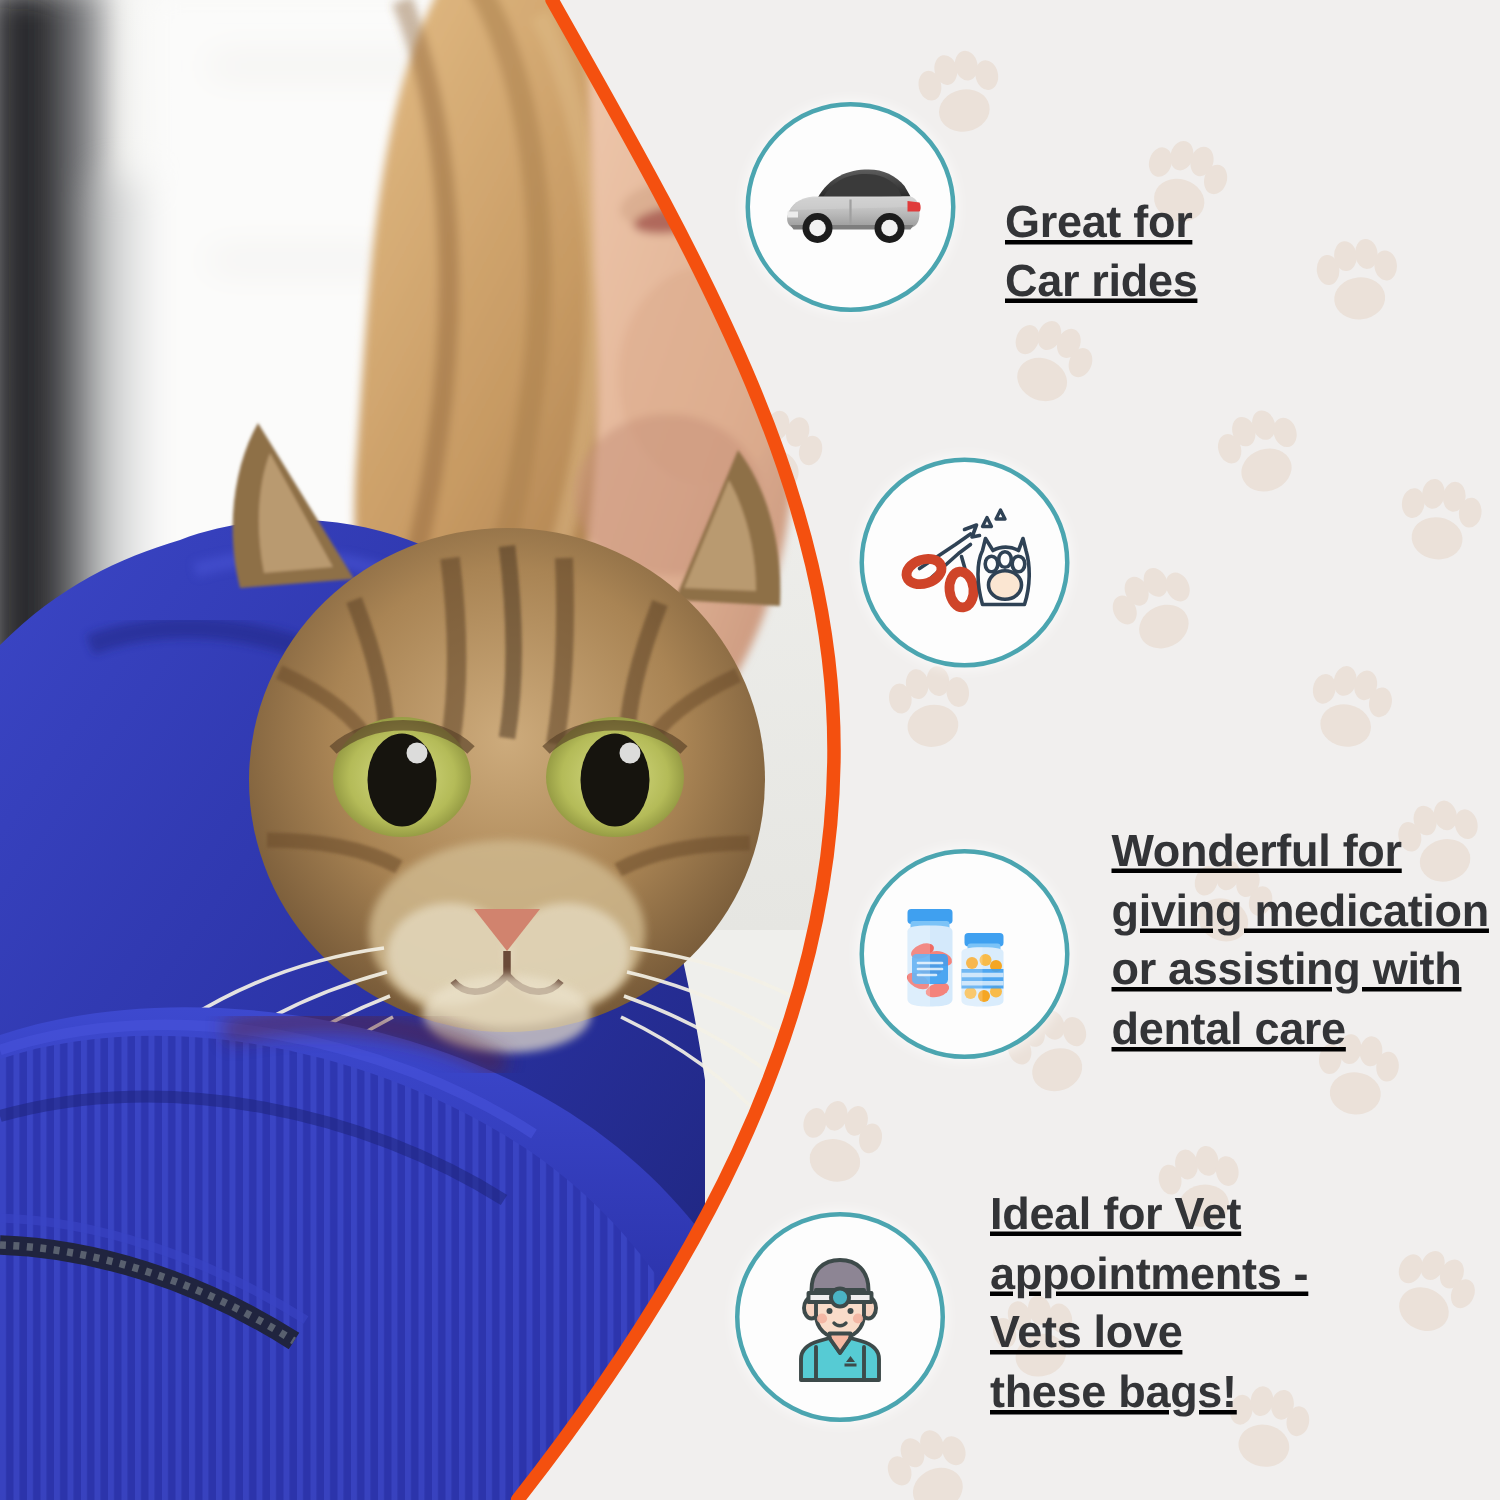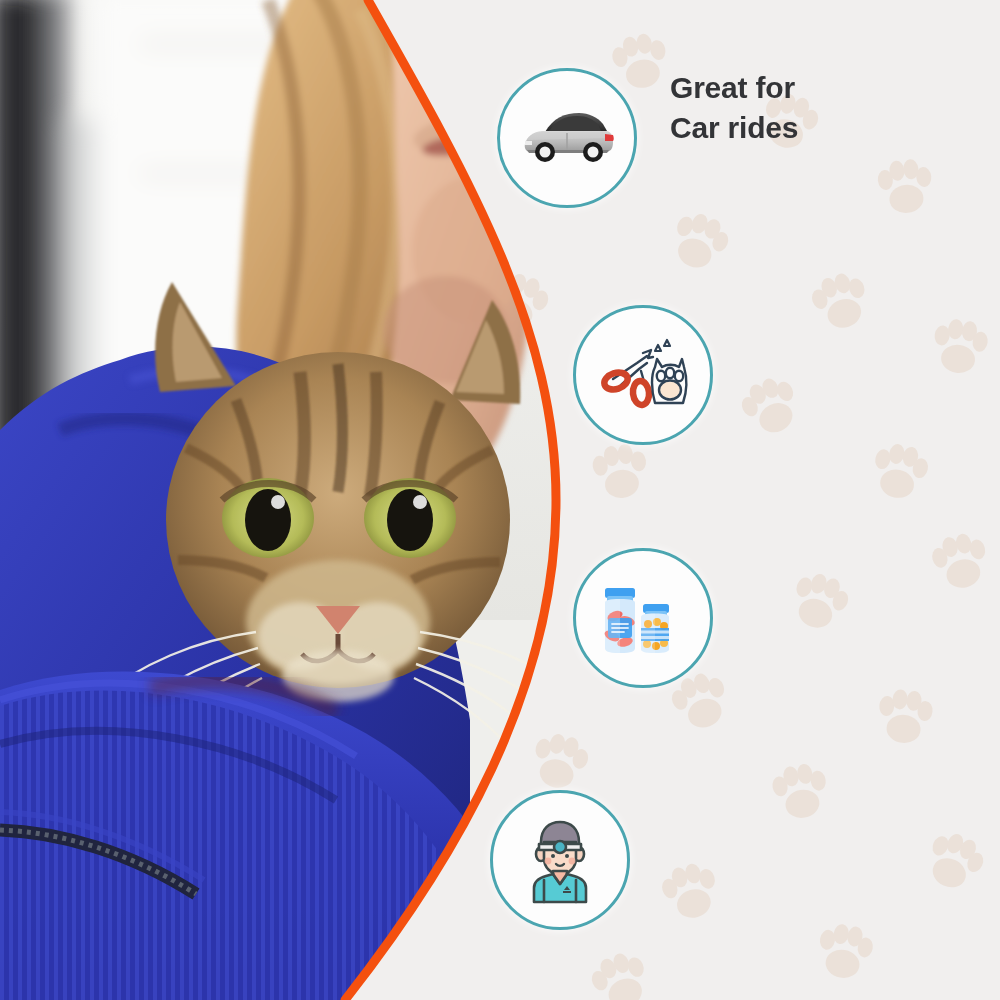--- a/index.html
+++ b/index.html
@@ -23,21 +23,21 @@
     overflow:hidden;
   }
   .photo-clip{
     position:absolute;left:0;top:0;width:600px;height:1000px;
   }
 
   
   .divider{position:absolute;left:0;top:0;width:620px;height:1000px;pointer-events:none;}
 
   
-  .feature{position:absolute;display:flex;align-items:flex-start;}
+  .feature{position:absolute;display:flex;align-items:flex-end;text-decoration:underline;}
   .icon-circle{
     width:140px;height:140px;border-radius:50%;
     background:#fdfdfd;
     border:3px solid #4ba5b0;
     box-sizing:border-box;
     display:flex;align-items:center;justify-content:center;
     flex:0 0 140px;
     box-shadow:0 0 10px rgba(255,255,255,.85);
   }
   .icon-circle svg{display:block;}
@@ -387,20 +387,24 @@
           <circle cx="56" cy="78" r="4" fill="#f8bb4a"></circle>
           <circle cx="65" cy="80" r="4" fill="#f5a623"></circle>
           <circle cx="73" cy="77" r="4" fill="#f8bb4a"></circle>
         </g>
         <rect x="50" y="62" width="28" height="13" fill="#3fa0f0" opacity=".9"></rect>
         <rect x="50" y="64.5" width="28" height="3" fill="#d9ecfc" opacity=".85"></rect>
         <rect x="50" y="70" width="28" height="3" fill="#d9ecfc" opacity=".85"></rect>
         <path d="M50,51 C50,48.5 54,47.5 64,47.5 L64,87 C53,87 50,85.5 50,83 Z" fill="#ffffff" opacity=".2"></path>
       </svg>
     </div>
+    <div class="feature-text">Wonderful for
+giving medication
+or assisting with
+dental care</div>
   </div>
 
   <div class="feature" id="f4">
     <div class="icon-circle">
       <svg width="104" height="104" viewBox="0 0 104 104">
         <g stroke="#3d4a4a" stroke-width="2.6" stroke-linejoin="round" stroke-linecap="round">
 
           <path d="M33,34 C33,21 41,14 52,14 C63,14 71,21 71,34 L71,40 L33,40 Z" fill="#8d8594"></path>
 
           <ellipse cx="33" cy="46" rx="5" ry="7" fill="#f6d3c0"></ellipse>
@@ -429,15 +433,19 @@
         <g fill="#f3b3a0" opacity=".9">
           <circle cx="40" cy="53" r="3.4"></circle>
           <circle cx="64" cy="53" r="3.4"></circle>
         </g>
         <path d="M48,56 C50,58.5 54,58.5 56,56" fill="none" stroke="#3d4a4a" stroke-width="2.3" stroke-linecap="round"></path>
 
         <path d="M56,82 L62,82 L59,78 Z" fill="#3d4a4a"></path>
         <rect x="55" y="83" width="8" height="2" fill="#3d4a4a"></rect>
       </svg>
     </div>
+    <div class="feature-text">Ideal for Vet
+appointments -
+Vets love
+these bags!</div>
   </div>
 
 </div>
 
 </body></html>

